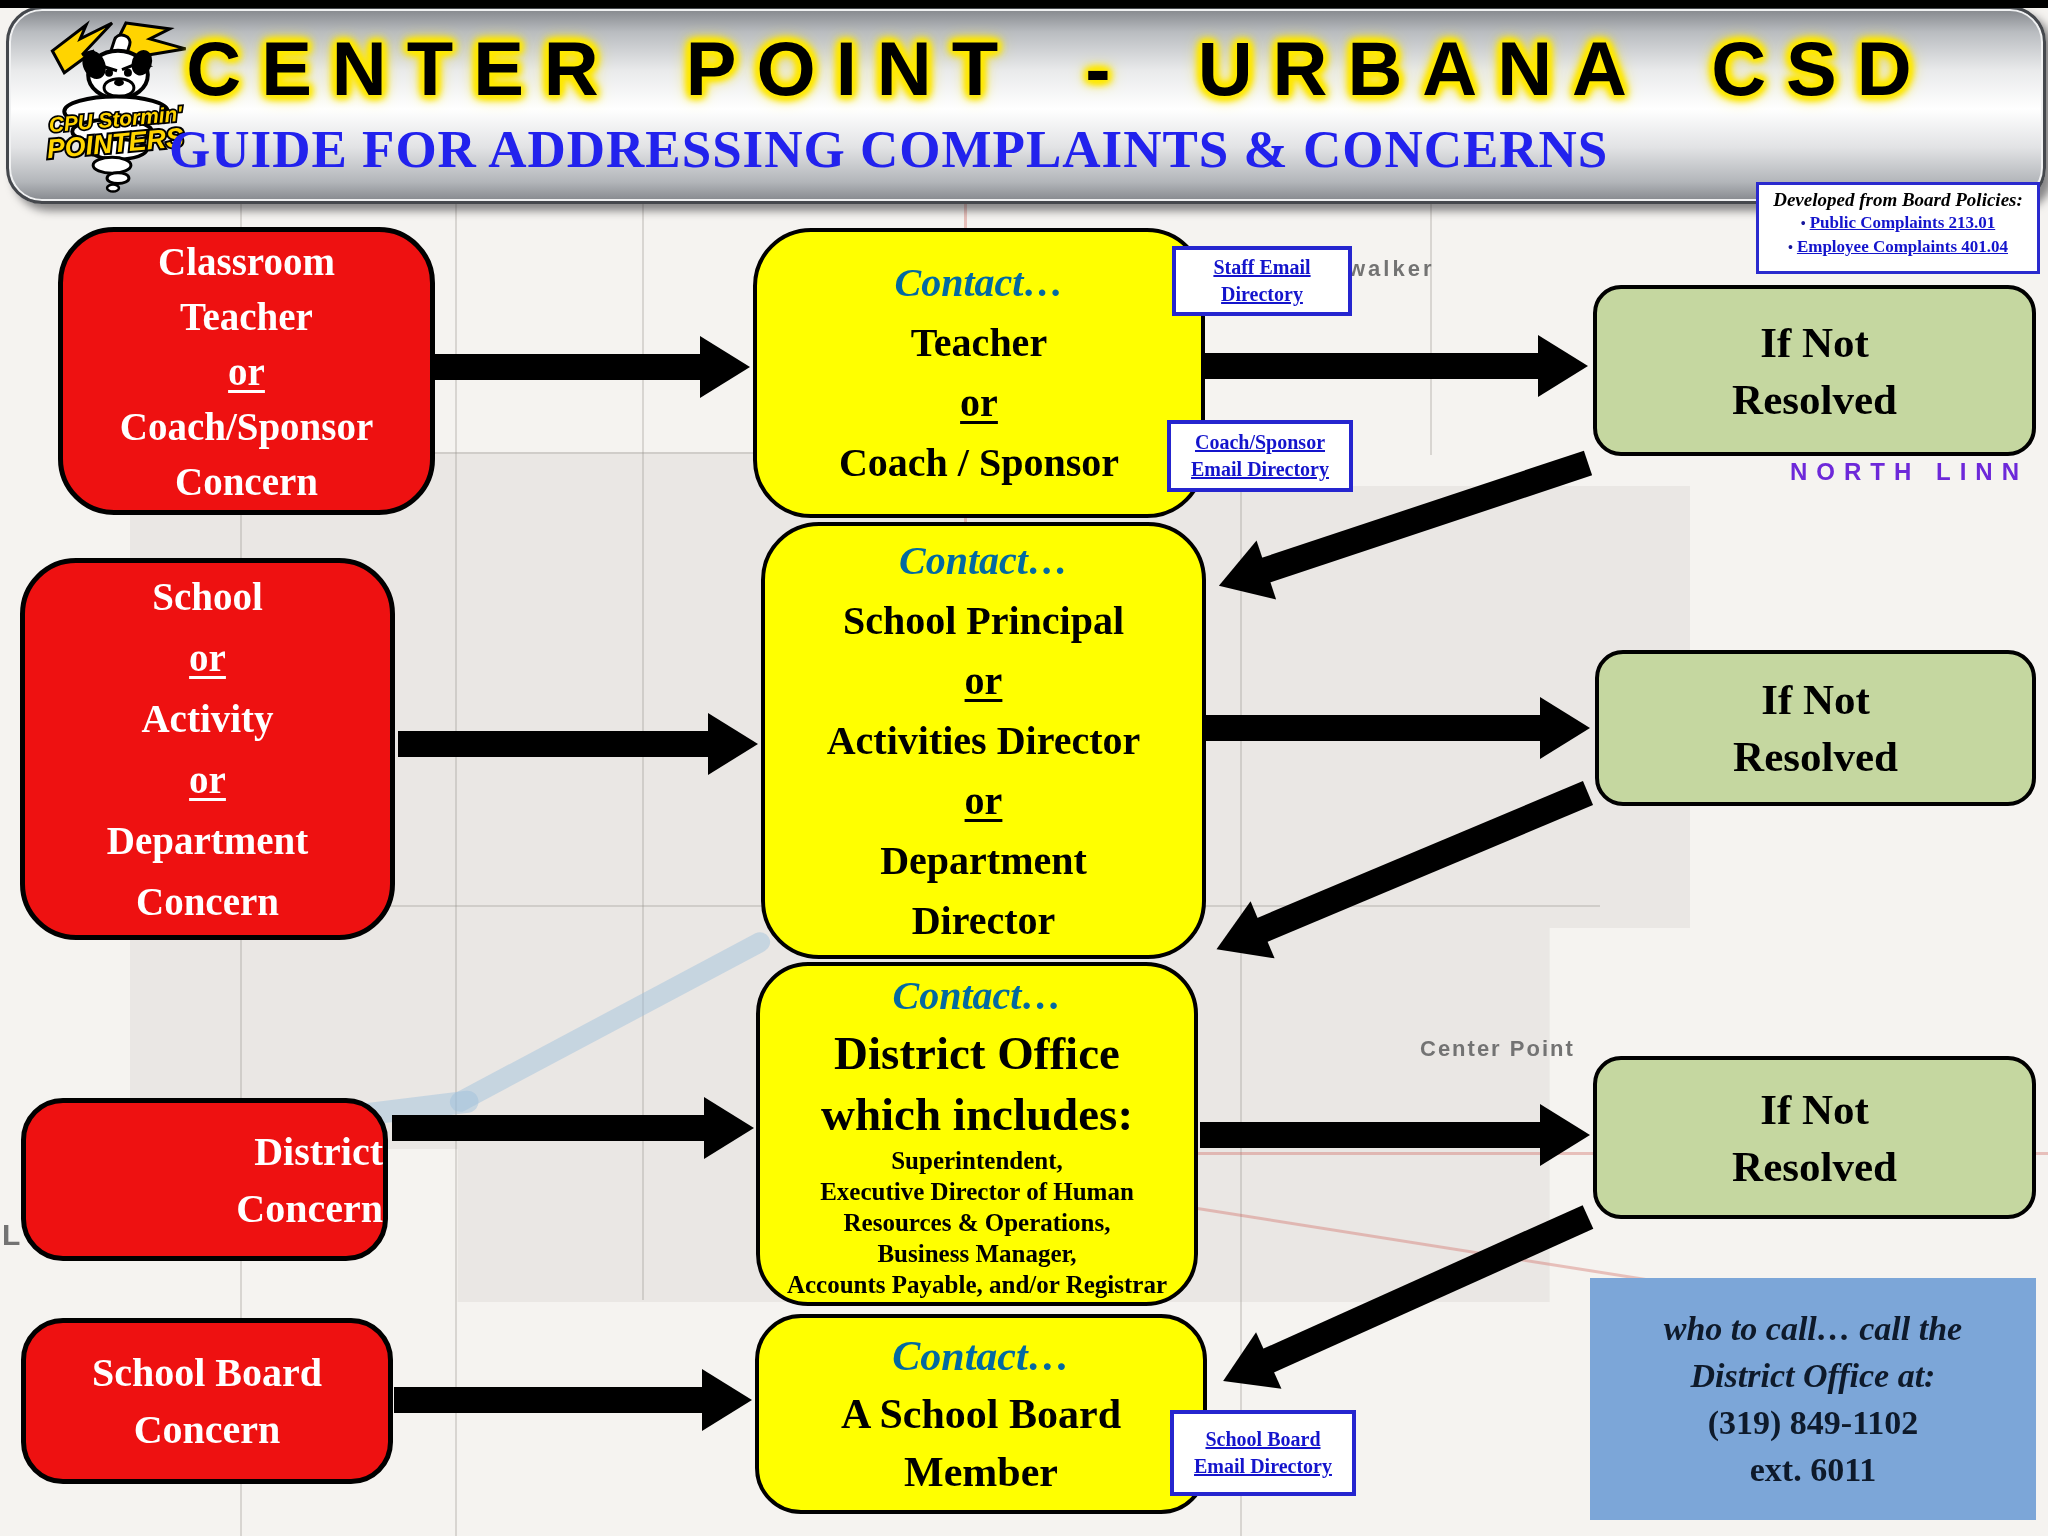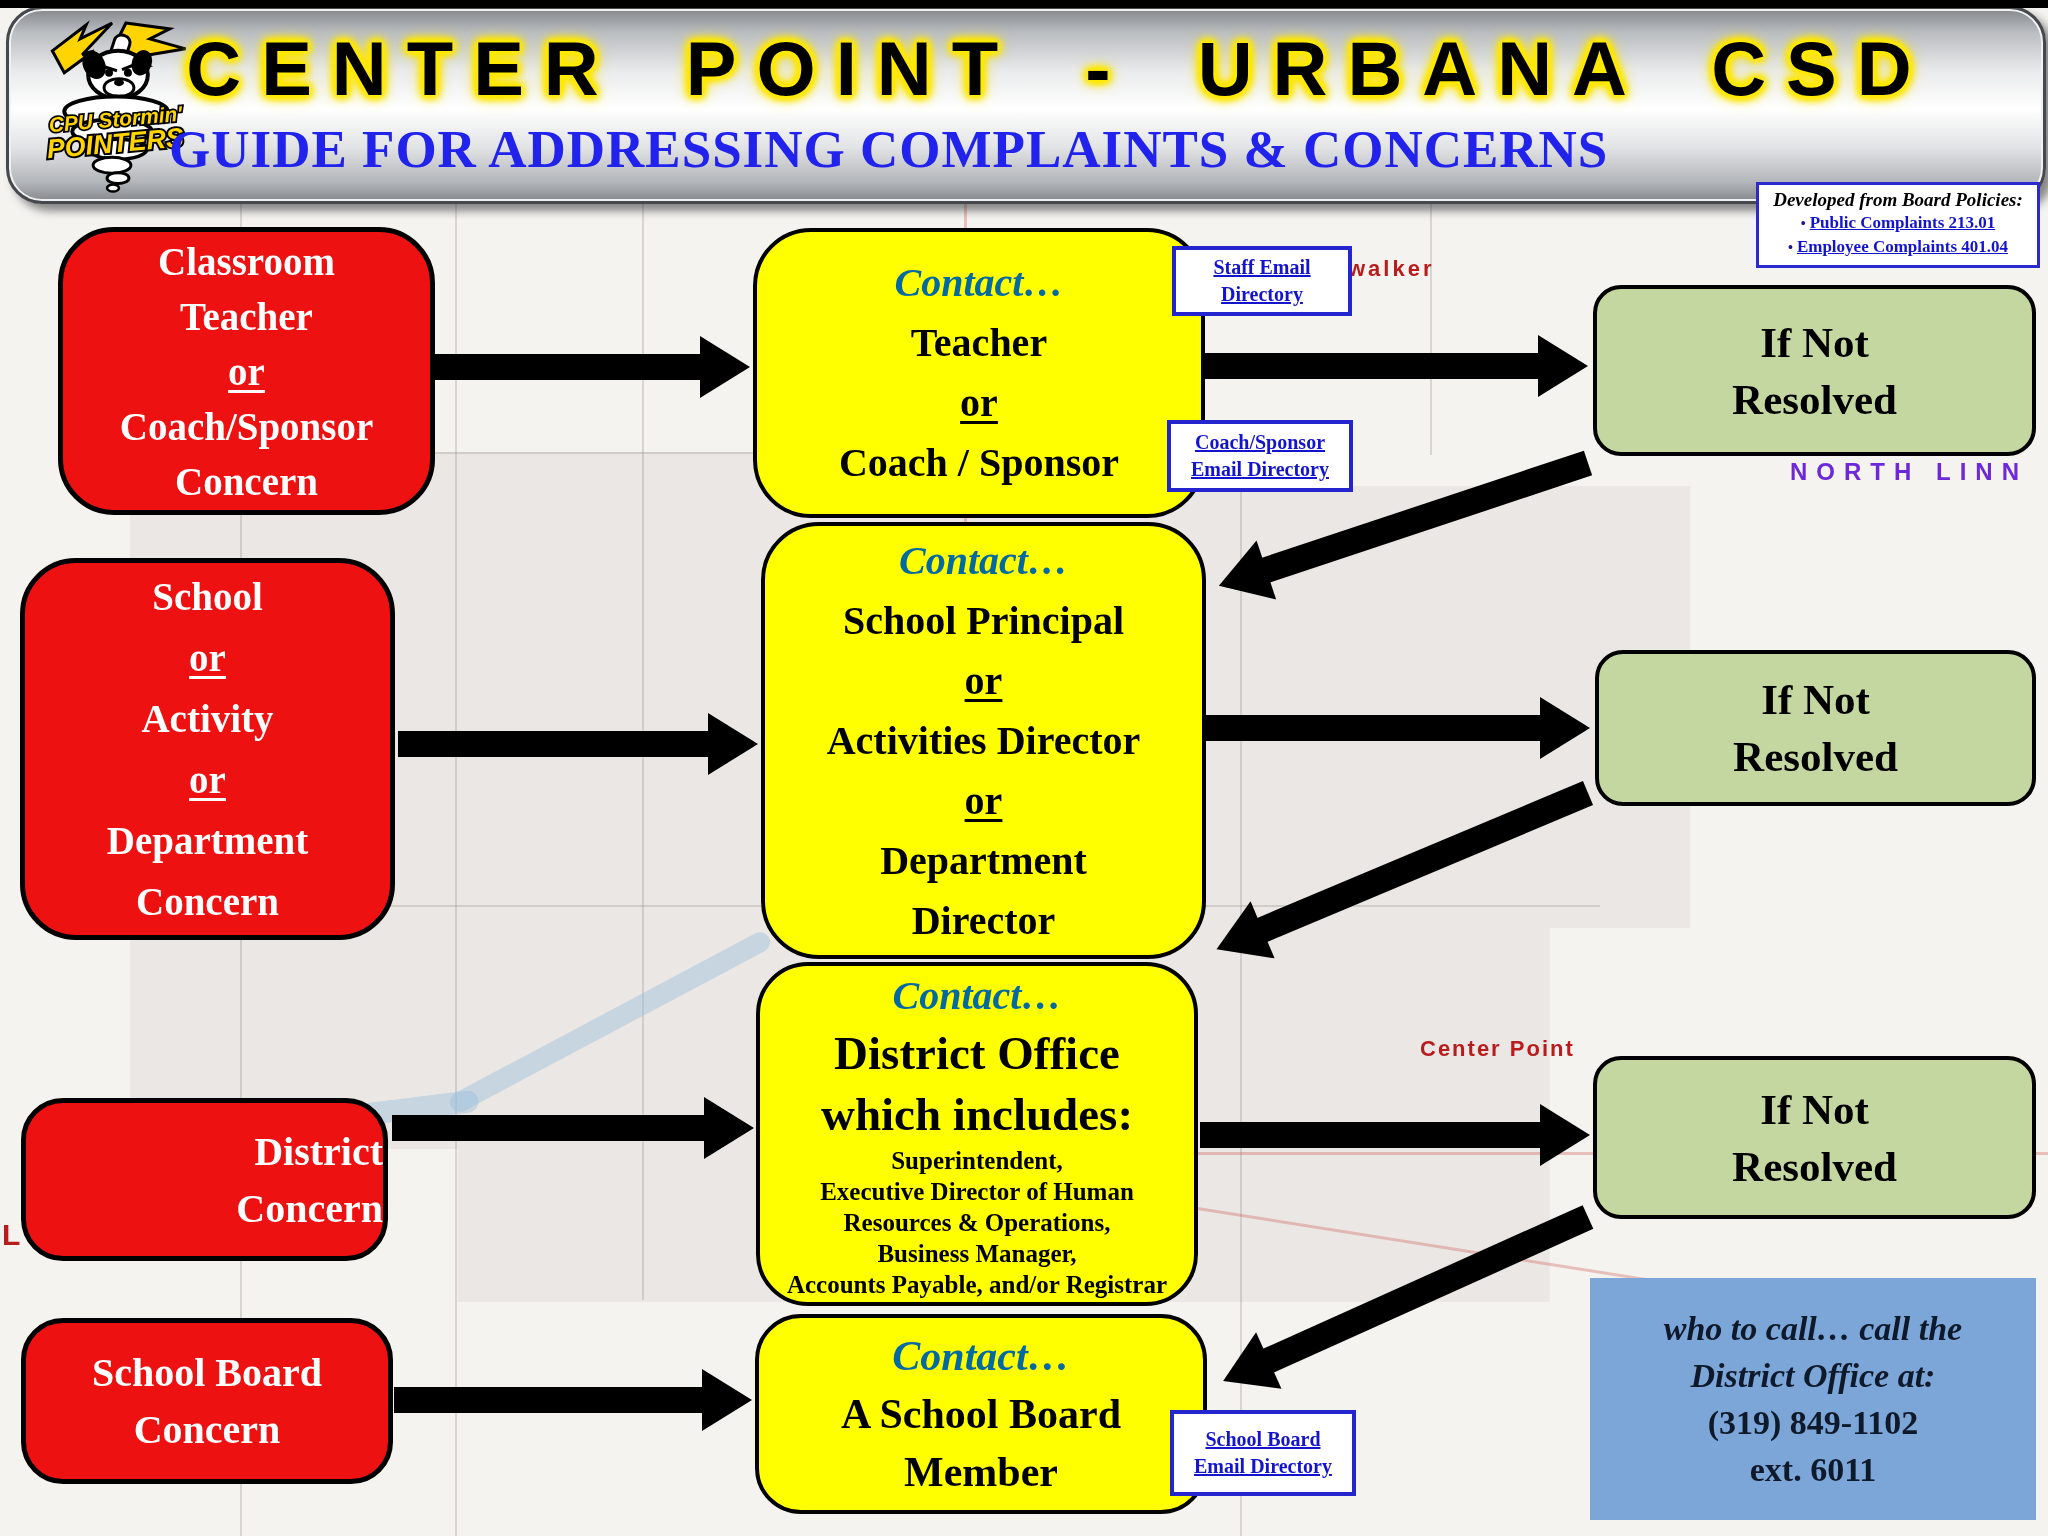--- a/index.html
+++ b/index.html
@@ -4,39 +4,39 @@
 <style>
   html,body{margin:0;padding:0;background:#e8e6e2;}
   .page{position:relative;width:2048px;height:1536px;overflow:hidden;
         background:#f5f3f0;font-family:"Liberation Serif","DejaVu Serif",serif;}
   
   .map-bg{position:absolute;inset:0;z-index:0;}
   .map-region{position:absolute;background:rgba(208,206,201,0.30);}
   .map-line{position:absolute;background:rgba(150,146,140,0.30);}
   .map-road{position:absolute;background:rgba(205,95,85,0.35);}
   .map-water{position:absolute;background:rgba(155,190,220,0.45);border-radius:14px;}
-  .map-label{position:absolute;color:#b91c1c;font-family:"Liberation Sans",sans-serif;
+  .map-label{position:absolute;color:#737373;font-family:"Liberation Sans",sans-serif;
              font-weight:bold;letter-spacing:6px;}
   
   .top-strip{position:absolute;left:0;top:0;width:2048px;height:8px;background:#000;z-index:12;}
   .header{position:absolute;left:6px;top:6px;width:2034px;height:192px;z-index:10;
           border:3px solid #45484d;border-radius:36px;
           background:linear-gradient(180deg,#84878c 0%,#b9bcc0 12%,#e9eaeb 32%,#ffffff 52%,#e2e3e5 72%,#b3b6ba 90%,#85888d 100%);
           box-shadow:7px 7px 9px rgba(45,45,50,0.55), inset 0 0 0 2px #f0f1f2;}
   .title{position:absolute;left:170px;right:104px;top:16px;text-align:center;
          font-family:"Liberation Sans","DejaVu Sans",sans-serif;font-weight:bold;
          font-size:76px;letter-spacing:20px;word-spacing:26px;color:#000;white-space:nowrap;
          text-shadow:0 0 6px #ffee00,0 0 12px #ffe900,0 0 18px #ffe200,
                      3px 3px 7px #ffe600,-3px -3px 7px #ffe600,3px -3px 7px #ffe600,-3px 3px 7px #ffe600;}
   .subtitle{position:absolute;left:160px;width:1360px;top:110px;text-align:center;
             font-weight:bold;font-size:53px;color:#2222ed;letter-spacing:1px;white-space:nowrap;}
   .logo{position:absolute;left:26px;top:10px;width:162px;height:184px;}
   
   .note{position:absolute;left:1756px;top:182px;width:266px;z-index:30;background:#fff;
-        border:3px solid #2a2ace;text-align:center;padding:4px 6px 6px 6px;}
+        border:3px solid #2a2ace;text-align:center;padding:4px 6px 12px 6px;}
   .note-title{font-size:19px;font-style:italic;font-weight:bold;color:#000;}
   .note-line{font-size:17px;font-weight:bold;color:#1414cc;line-height:23px;}
   .note-line .bullet{color:#15159a;text-decoration:none;font-size:14px;margin-right:4px;}
   .note-line a{color:#1414cc;text-decoration:underline;cursor:pointer;}
   
   .box{position:absolute;display:flex;flex-direction:column;justify-content:center;
        text-align:center;font-weight:bold;z-index:6;}
   .rbox{background:#ee1111;border:5px solid #000;border-radius:56px;color:#fff;
         font-size:39px;line-height:55px;}
   .rbox.small{border-radius:42px;line-height:57px;font-size:40px;}

